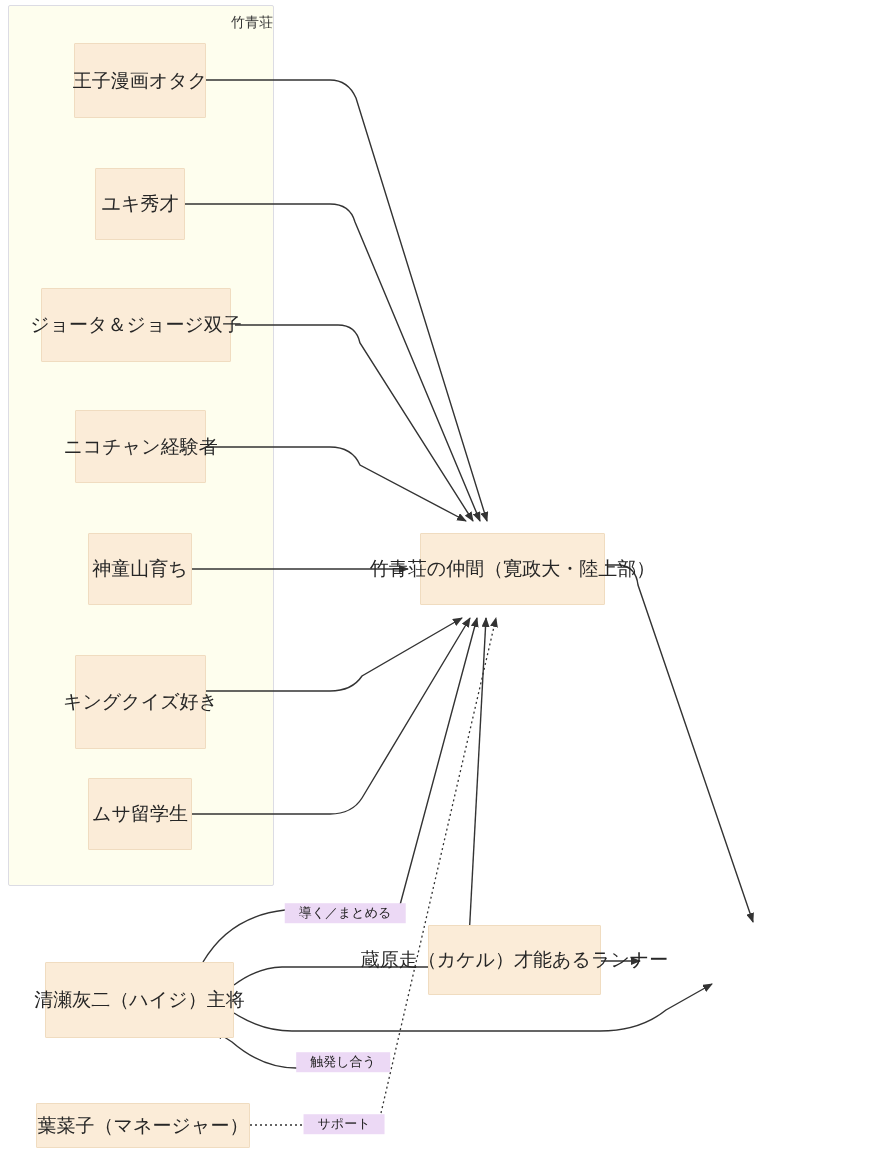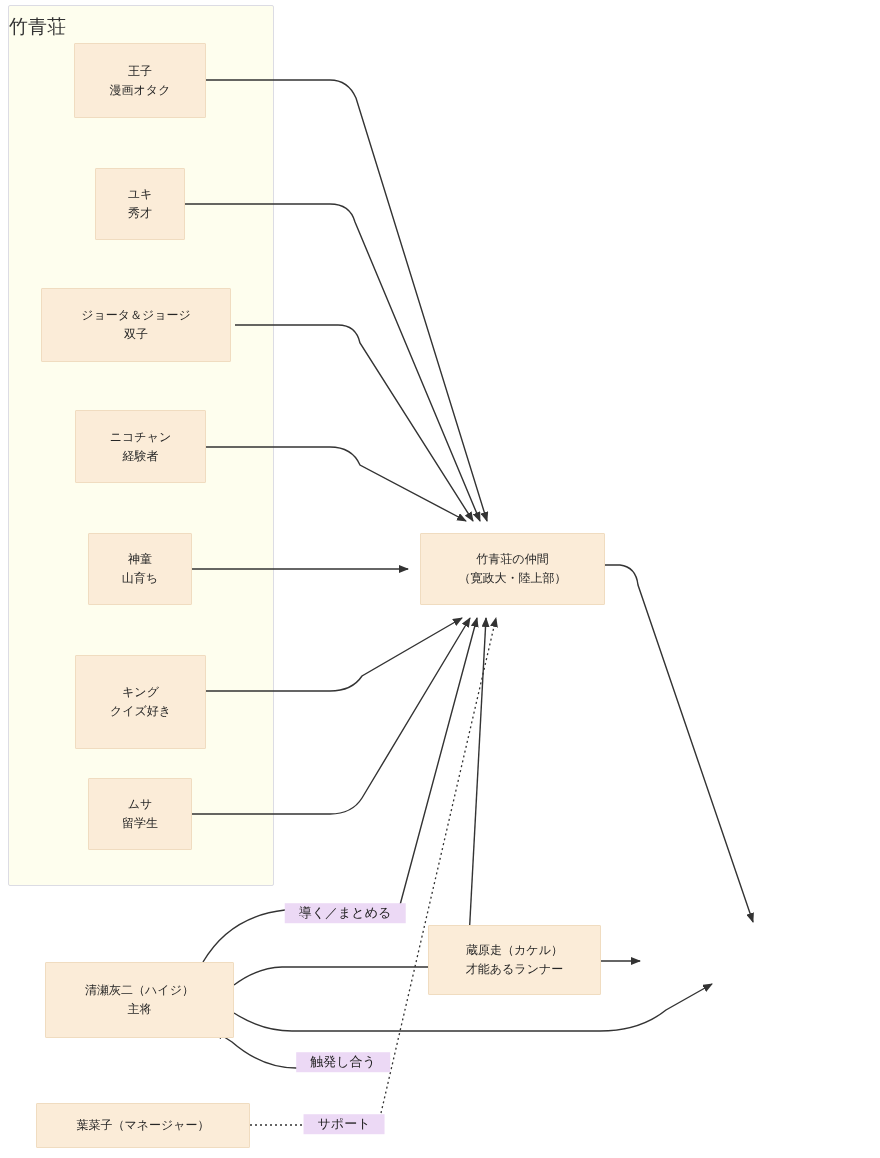--- a/index.html
+++ b/index.html
@@ -28,36 +28,36 @@
     position: absolute;
     background: #fefeee;
     border: 1px solid #dcdce4;
     border-radius: 2px;
   }
   .subgraph-title {
     position: absolute;
     left: 0;
     right: 0;
     top: 8px;
-    text-align: left;
-    font-size: 19px;
+    text-align: right;
+    font-size: 14px;
     color: #333333;
   }
   .node {
     position: absolute;
     background: #fbecd8;
     border: 1px solid #f0dcc0;
     border-radius: 1px;
     display: flex;
-    flex-direction: column;
+    flex-direction: row;
     align-items: center;
     justify-content: center;
     box-sizing: border-box;
     color: #262626;
-    font-size: 12px;
+    font-size: 19px;
     line-height: 1.55;
     text-align: center;
     padding: 2px 6px;
   }
   .node .ln { display: block; white-space: nowrap; }
   .edge-label {
     position: absolute;
     background: #ecd9f5;
     color: #1f1f1f;
     font-size: 13px;

